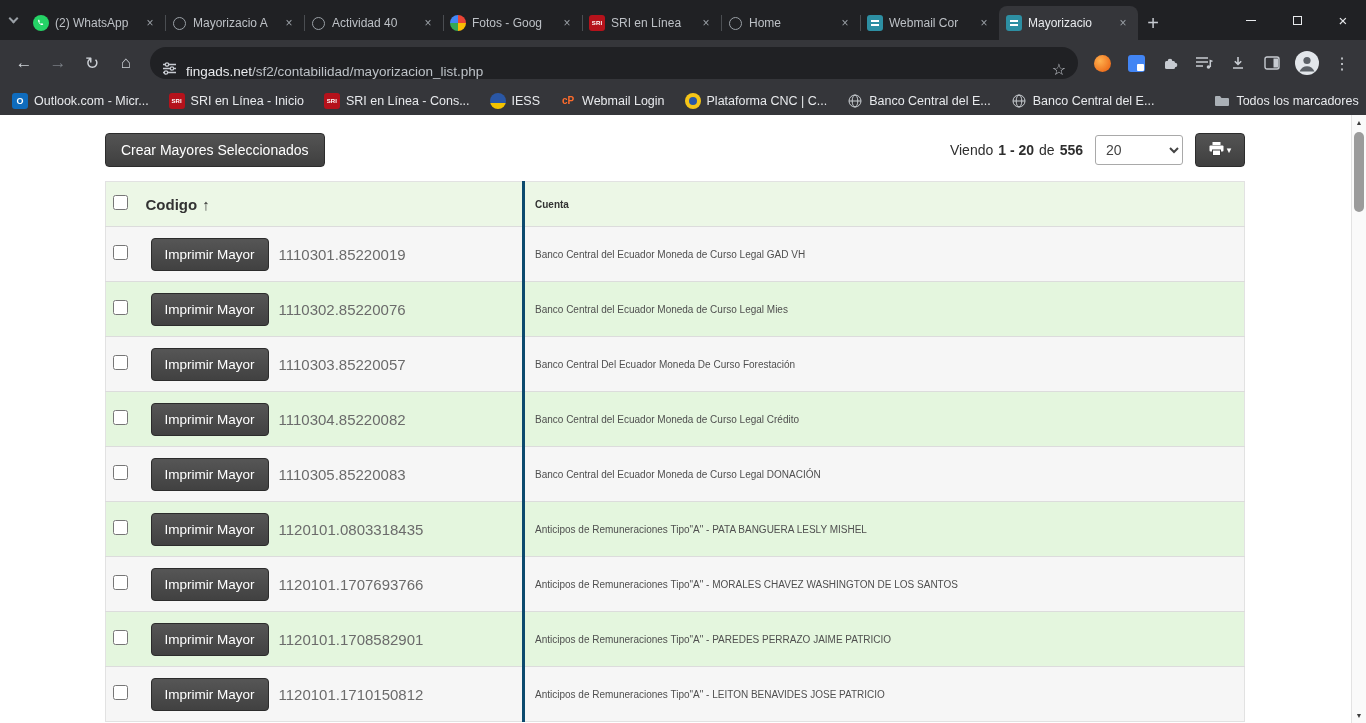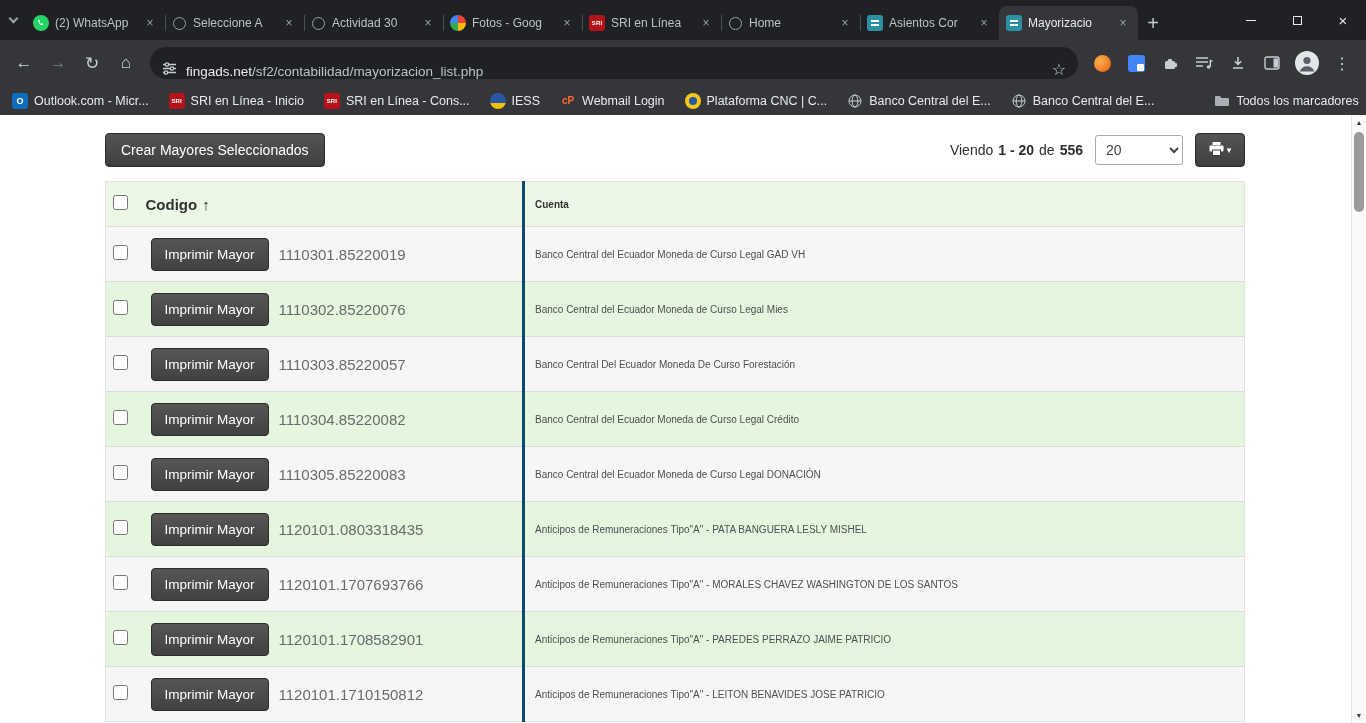--- a/index.html
+++ b/index.html
@@ -119,27 +119,27 @@
         <svg viewBox="0 0 16 16" width="10" height="10">
             <path fill="#fff" d="M4.5 2.5c-.6.2-1.3 1-1.2 2 .2 2.3 1.7 4.6 3.7 5.9 1 .6 2.4 1.2 3.4.8.7-.3 1.1-.9 1.1-1.4 0-.2-.1-.4-.3-.5l-1.7-.9c-.5-.2-.7 0-.9.3-.2.2-.4.5-.7.4-1-.4-2.1-1.5-2.5-2.5-.1-.3.1-.5.4-.7.3-.2.5-.4.3-.9l-.8-1.7c-.2-.4-.4-.5-.8-.3z"></path>
           </svg>
       </span>
       <span class="title">(2) WhatsApp</span>
       <span class="close">×</span>
     </div>
 
     <div class="tab">
       <span class="favicon fav-page"></span>
-      <span class="title">Seleccione A</span>
+      <span class="title">Mayorizacio A</span>
       <span class="close">×</span>
     </div>
 
     <div class="tab">
       <span class="favicon fav-page"></span>
-      <span class="title">Actividad 30</span>
+      <span class="title">Actividad 40</span>
       <span class="close">×</span>
     </div>
 
     <div class="tab">
       <span class="favicon fav-photos"></span>
       <span class="title">Fotos - Goog</span>
       <span class="close">×</span>
     </div>
 
     <div class="tab">
@@ -151,21 +151,21 @@
     </div>
 
     <div class="tab">
       <span class="favicon fav-page"></span>
       <span class="title">Home</span>
       <span class="close">×</span>
     </div>
 
     <div class="tab">
       <span class="favicon fav-app"></span>
-      <span class="title">Asientos Cor</span>
+      <span class="title">Webmail Cor</span>
       <span class="close">×</span>
     </div>
 
     <div class="tab active">
       <span class="favicon fav-app"></span>
       <span class="title">Mayorizacio</span>
       <span class="close">×</span>
     </div>
 
   </div>

